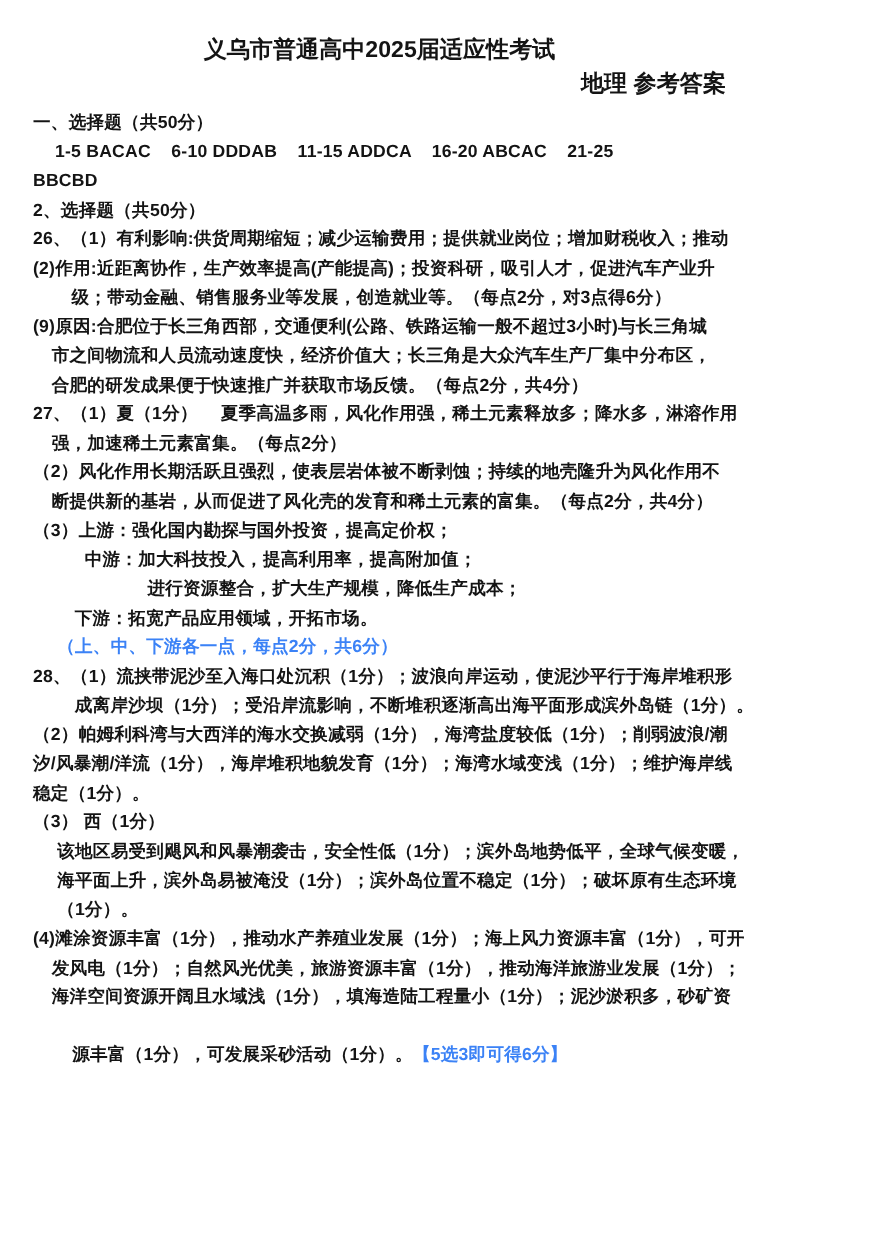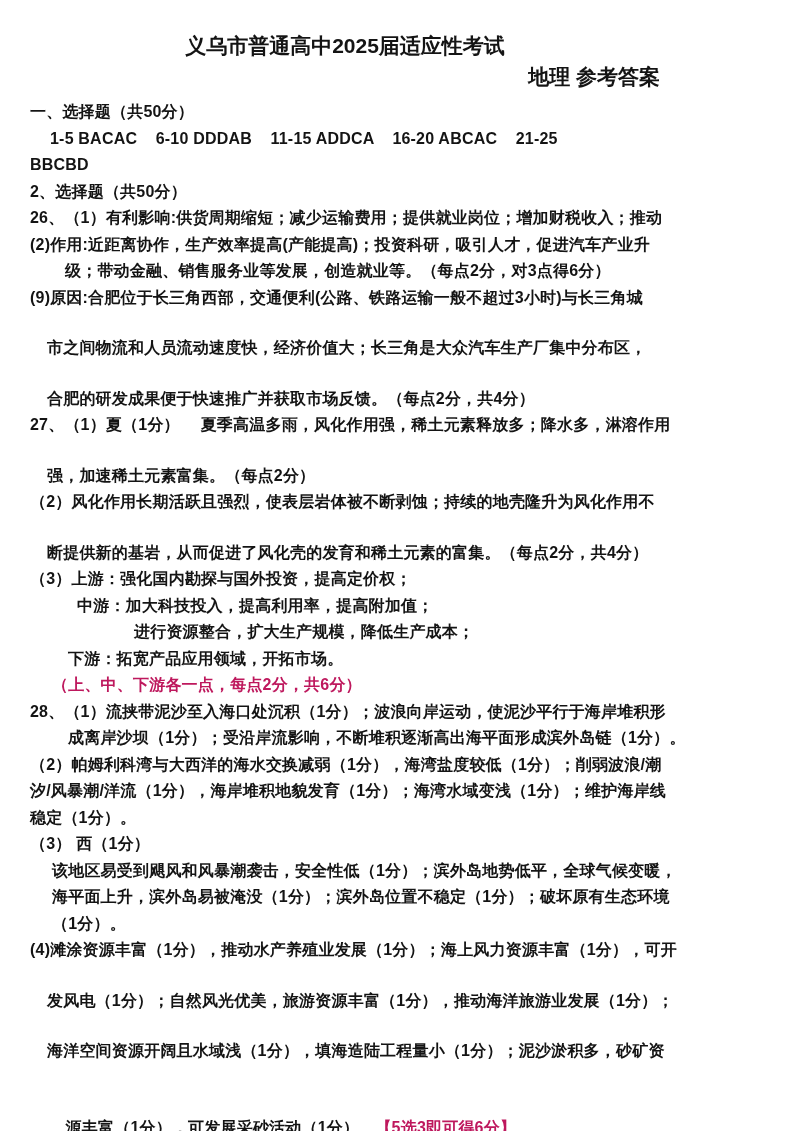--- a/index.html
+++ b/index.html
@@ -34,23 +34,23 @@
     line-height: 31px;
     margin-bottom: 7px;
     white-space: pre;
   }
   .line {
     font-size: 16px;
     line-height: 26.5px;
     white-space: pre;
     letter-spacing: 0.2px;
   }
-  .muted { color: #be185d; }
+  .muted { color: #3b82f6; }
   .i0 { padding-left: 0; }
-  .i1 { padding-left: 17px; margin-top: 24px; }
+  .i1 { padding-left: 17px; }
   .i2 { padding-left: 22px; }
   .i3 { padding-left: 35px; }
   .i4 { padding-left: 38px; }
   .i5 { padding-left: 47px; }
   .i6 { padding-left: 52px; }
   .i7 { padding-left: 104px; }
   .i8 { padding-left: 20px; }
 </style>
 </head>
 <body>

